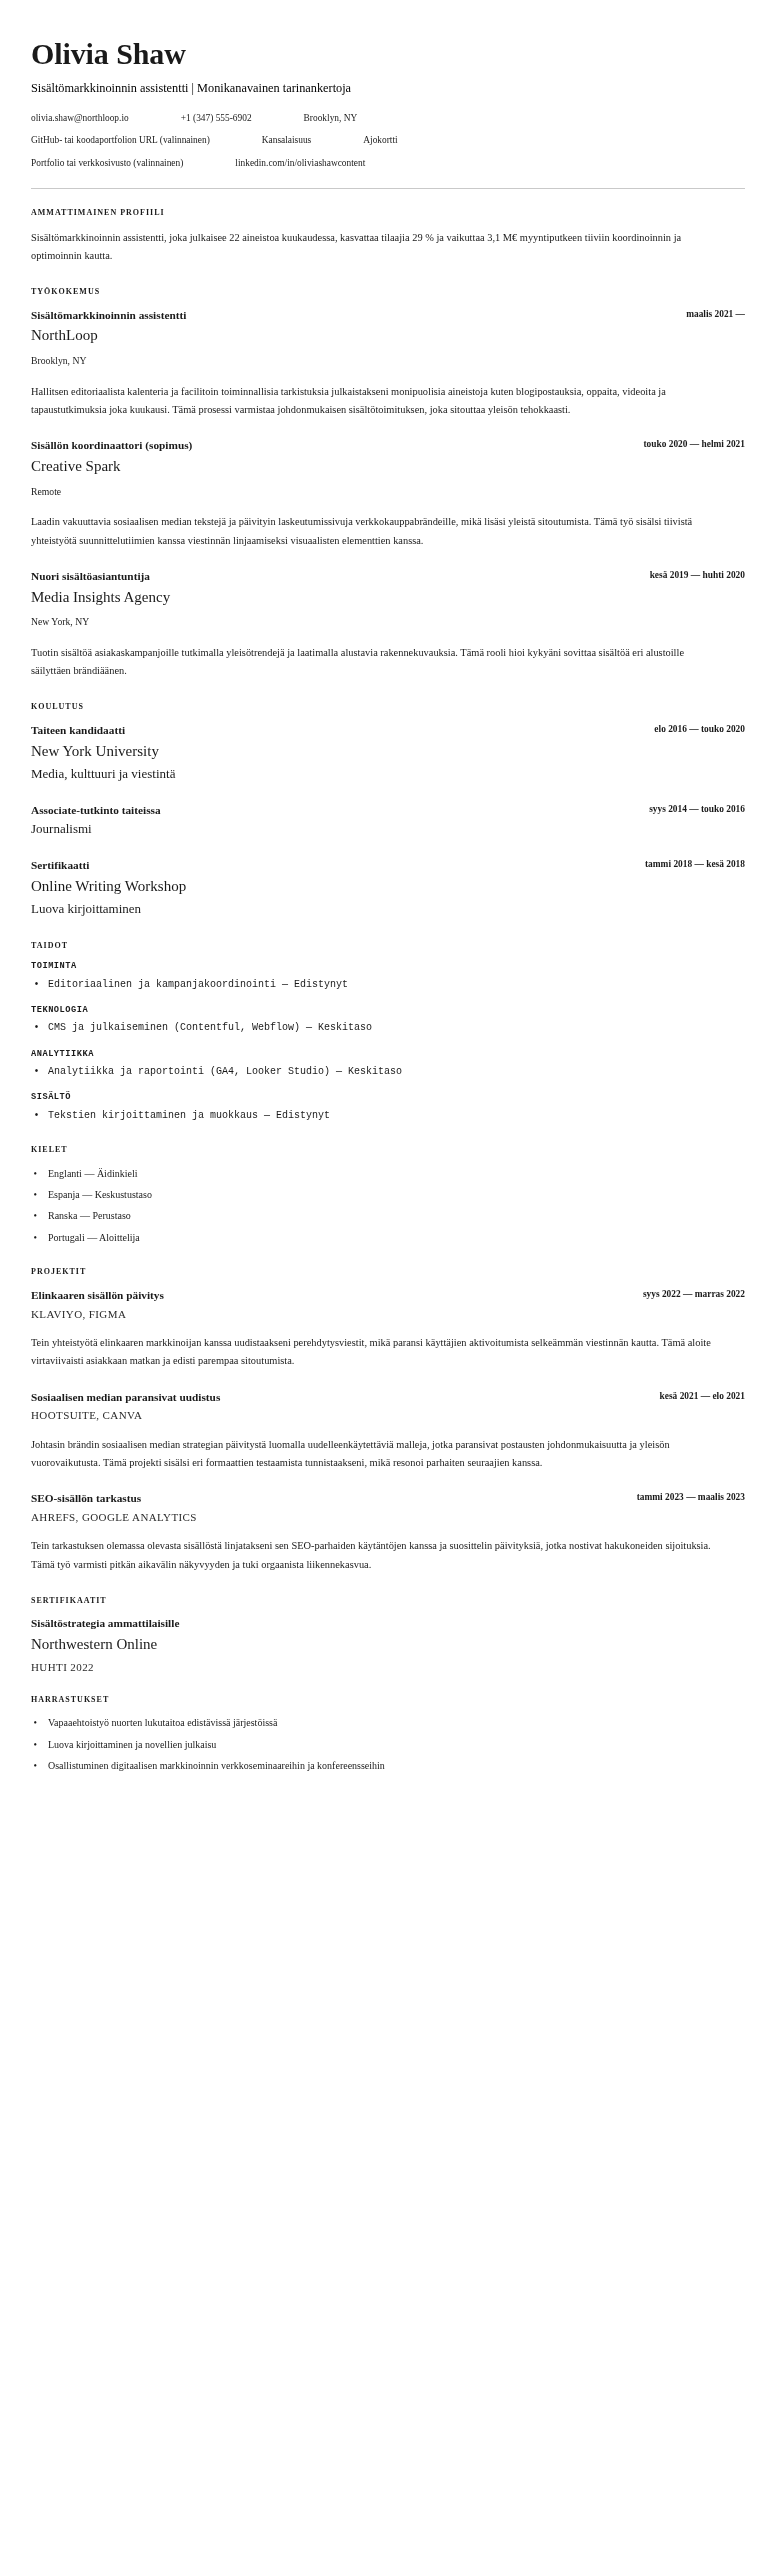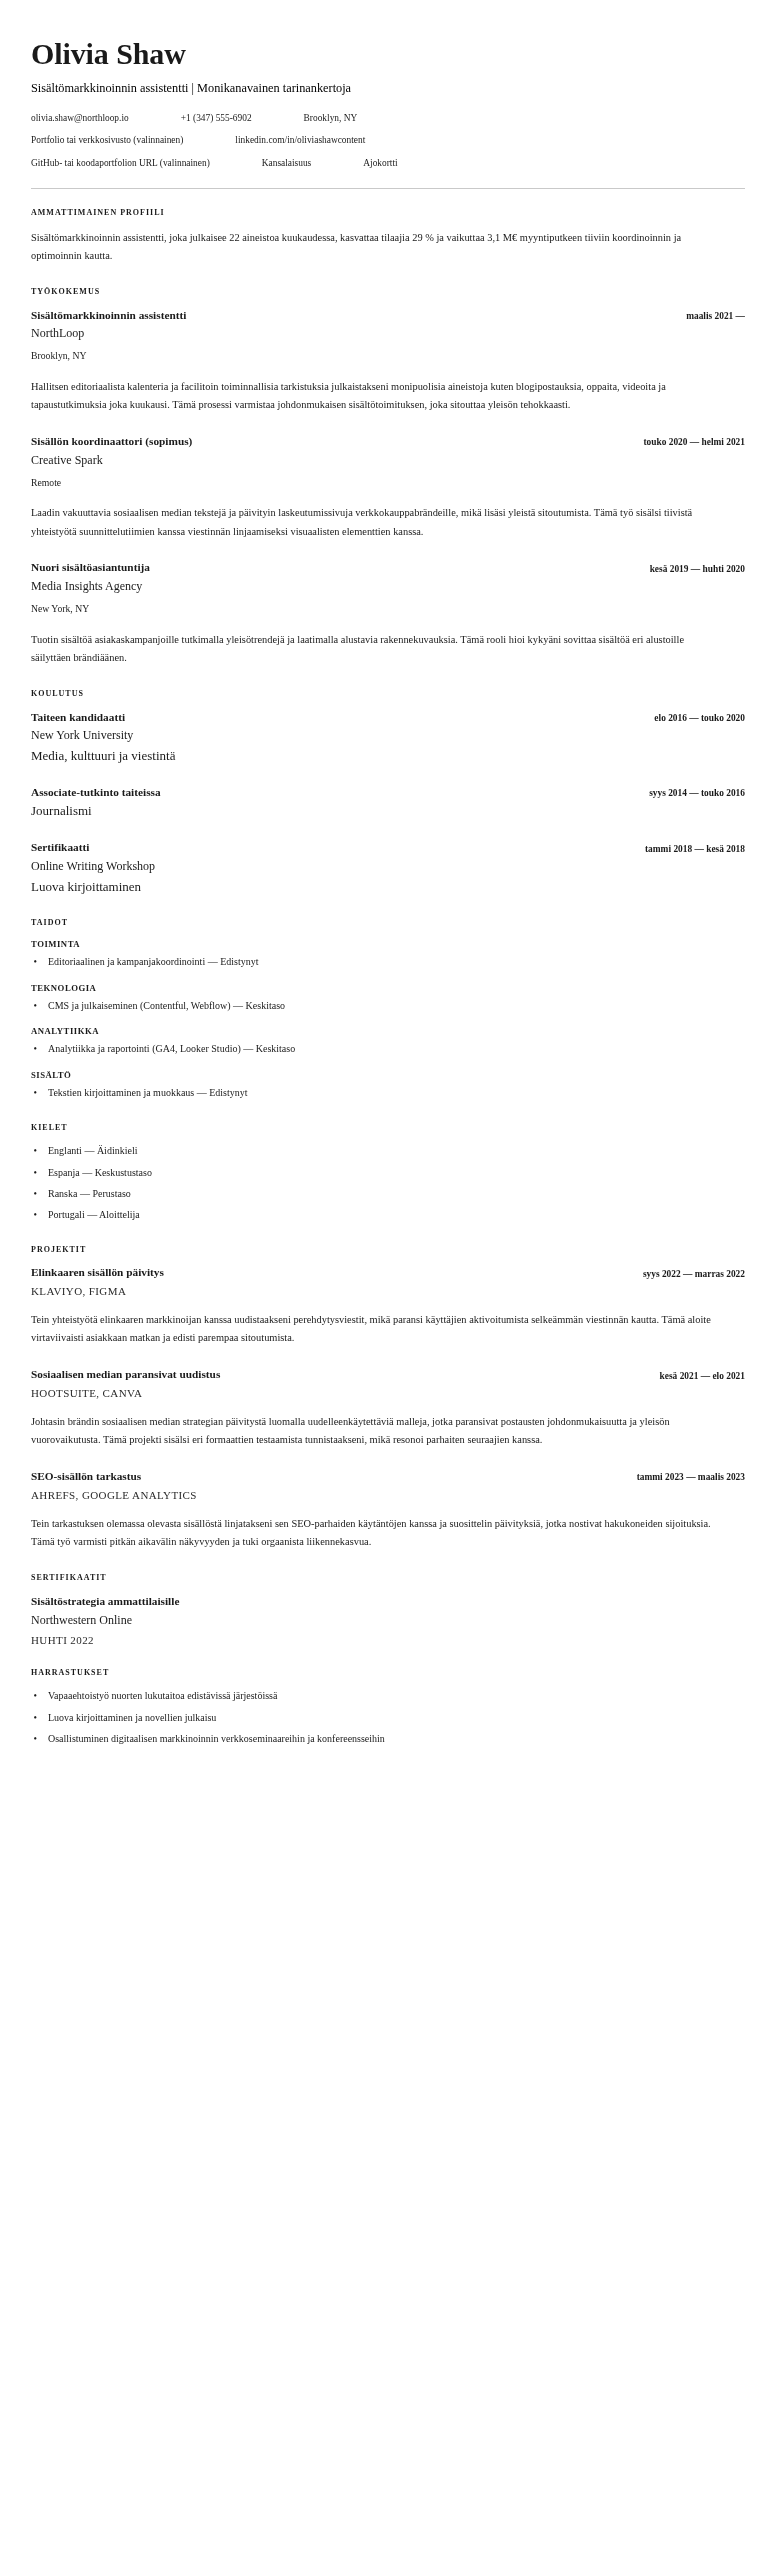--- a/index.html
+++ b/index.html
@@ -79,40 +79,40 @@
     margin: 0 0 9px 0;
     max-width: 686px;
   }
   .para:last-child { margin-bottom: 0; }
 
   
   .entry { margin-bottom: 19.4px; }
   .entry:last-child { margin-bottom: 0; }
   .entry-head {
     display: flex;
-    align-items: flex-end;
+    align-items: flex-start;
     justify-content: space-between;
     gap: 14.2px;
   }
   .entry-title {
     font-size: 11.3px;
     font-weight: 700;
     line-height: 1.3;
     margin: 0;
   }
   .entry-dates {
     font-size: 9.4px;
     font-weight: 700;
     line-height: 1.3;
     white-space: nowrap;
     color: #1a1a1a;
     text-align: right;
   }
   .entry-org {
-    font-size: 12px;
+    font-size: 15px;
     line-height: 1.5;
     margin: 1.9px 0 0 0;
   }
   .entry-meta {
     font-size: 9.7px;
     line-height: 1.5;
     margin: 7.1px 0 0 0;
   }
   .entry-field {
     font-size: 13px;
@@ -143,46 +143,46 @@
   }
   ul.bullets li:last-child { margin-bottom: 0; }
   ul.bullets li .dot {
     position: absolute;
     left: 2.6px;
     top: 0;
     font-size: 10px;
     line-height: 1.55;
   }
 
-  .skill-group { margin-bottom: 2.6px; }
+  .skill-group { margin-bottom: 2.6px; font-family: Liberation Mono, monospace; }
 </style>
 </head>
 <body>
 
 <div class="page">
 
   <header>
     <h1 class="name">Olivia Shaw</h1>
     <p class="headline">Sisältömarkkinoinnin assistentti | Monikanavainen tarinankertoja</p>
 
     <div class="contact-row">
       <span class="item">olivia.shaw@northloop.io</span>
       <span class="item">+1 (347) 555-6902</span>
       <span class="item">Brooklyn, NY</span>
     </div>
 
     <div class="contact-row">
-      <span class="item">Portfolio tai verkkosivusto (valinnainen)</span>
-      <span class="item">linkedin.com/in/oliviashawcontent</span>
-    </div>
-
-    <div class="contact-row">
       <span class="item">GitHub- tai koodaportfolion URL (valinnainen)</span>
       <span class="item">Kansalaisuus</span>
       <span class="item">Ajokortti</span>
+    </div>
+
+    <div class="contact-row">
+      <span class="item">Portfolio tai verkkosivusto (valinnainen)</span>
+      <span class="item">linkedin.com/in/oliviashawcontent</span>
     </div>
   </header>
 
   <hr class="rule">
 
   <section class="section">
     <h2 class="section-title">AMMATTIMAINEN PROFIILI</h2>
     <p class="para">Sisältömarkkinoinnin assistentti, joka julkaisee 22 aineistoa kuukaudessa, kasvattaa tilaajia 29 % ja vaikuttaa 3,1 M€ myyntiputkeen tiiviin koordinoinnin ja optimoinnin kautta.</p>
   </section>
 

